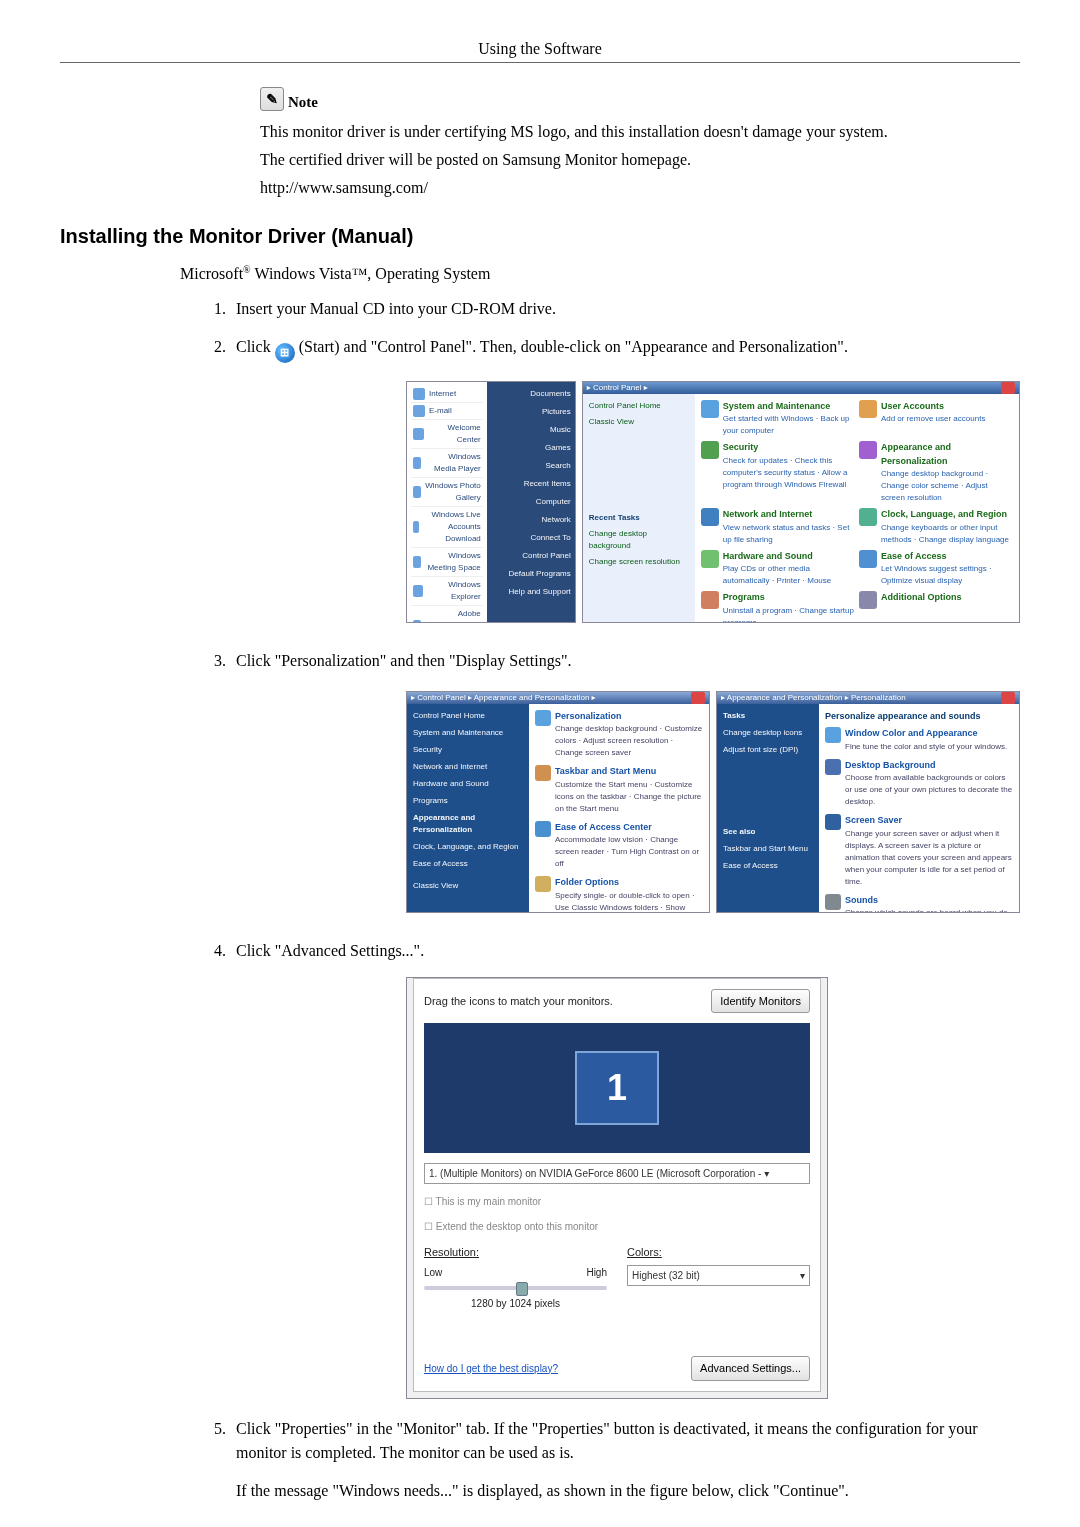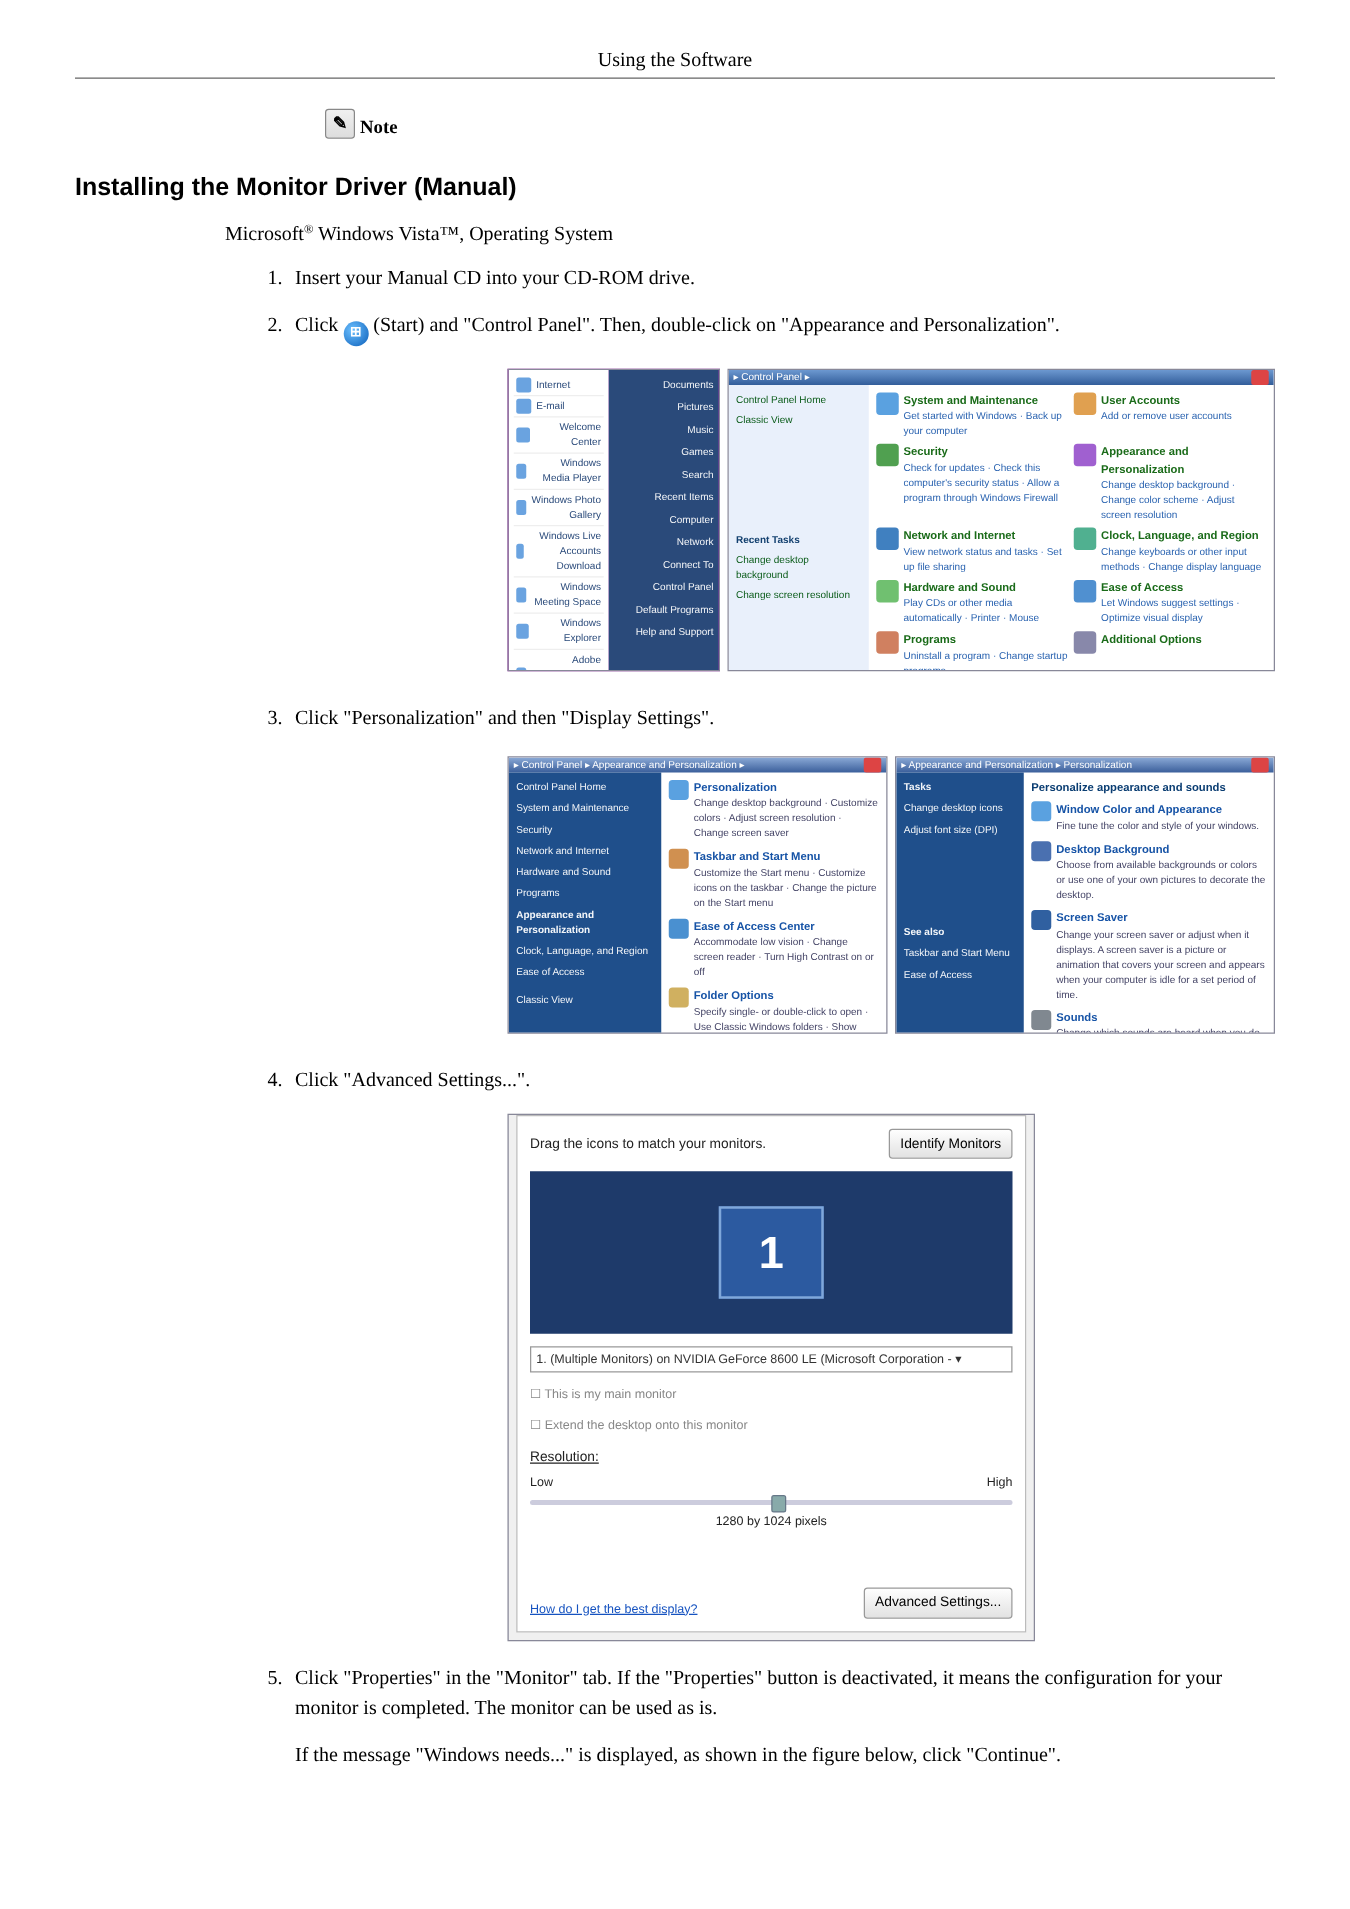--- a/index.html
+++ b/index.html
@@ -182,34 +182,39 @@
   .ds-btn{border:1px solid #999;background:linear-gradient(#fefefe,#e2e2e2);padding:3px 8px;border-radius:3px;font-size:11px;color:#000;}
   .ds-preview{height:130px;background:#1e3a6a;display:flex;align-items:center;justify-content:center;}
   .ds-mon{width:80px;height:70px;background:#2c5aa0;border:2px solid #7fa7da;display:flex;align-items:center;justify-content:center;color:#fff;font-size:36px;font-weight:bold;}
   .ds-select{border:1px solid #999;background:#fff;padding:2px 4px;font-size:10px;color:#333;display:flex;justify-content:space-between;align-items:center;}
   .ds-check{font-size:10px;color:#888;}
   .ds-cols{display:flex;gap:20px;font-size:11px;color:#222;}
   .ds-col{flex:1;}
   .ds-underline{text-decoration:underline;}
   .ds-resbar{height:4px;background:#ccd;border-radius:2px;position:relative;margin:6px 0;}
   .ds-resbar .knob{position:absolute;left:50%;top:-4px;width:10px;height:12px;background:#8aa;border:1px solid #678;border-radius:2px;}
-  .ds-footer{display:flex;justify-content:space-between;align-items:flex-end;margin-top:auto;}
+  .ds-footer{display:flex;justify-content:space-between;align-items:center;margin-top:auto;}
   .ds-link{color:#1653c0;font-size:10px;text-decoration:underline;}
   sup { font-size: 10px; vertical-align: super; }
 </style>
 </head>
 <body>
 
 <div class="header-title">Using the Software</div>
 <hr class="hr-line">
 
 <div class="note-block">
   <div class="note-row">
     <span class="note-icon">✎</span>
     <span class="note-label">Note</span>
+  </div>
+  <div class="note-text">
+    <p>This monitor driver is under certifying MS logo, and this installation doesn't damage your system.</p>
+    <p>The certified driver will be posted on Samsung Monitor homepage.</p>
+    <p>http://www.samsung.com/</p>
   </div>
 </div>
 
 <h2 class="section-heading">Installing the Monitor Driver (Manual)</h2>
 
 <p class="os-line">
   <span>Microsoft</span><sup>®</sup><span> Windows Vista™, Operating System</span>
 </p>
 
 <ol class="steps">
@@ -497,20 +502,27 @@
               <div><span class="ds-underline">Resolution:</span></div>
               <div style="display:flex;justify-content:space-between;font-size:10px;margin-top:4px;">
                 <span>Low</span>
                 <span>High</span>
               </div>
               <div class="ds-resbar">
                   <div class="knob"></div>
                 </div>
               <div style="text-align:center;font-size:10px;">1280 by 1024 pixels</div>
             </div>
+            <div class="ds-col">
+              <div><span class="ds-underline">Colors:</span></div>
+              <div class="ds-select" style="margin-top:4px;">
+                <span>Highest (32 bit)</span>
+                  <span>▾</span>
+              </div>
+            </div>
           </div>
           <div class="ds-footer">
             <span class="ds-link">How do I get the best display?</span>
             <span class="ds-btn">Advanced Settings...</span>
           </div>
 
         </div>
       </div>
     </div>
   </li>

